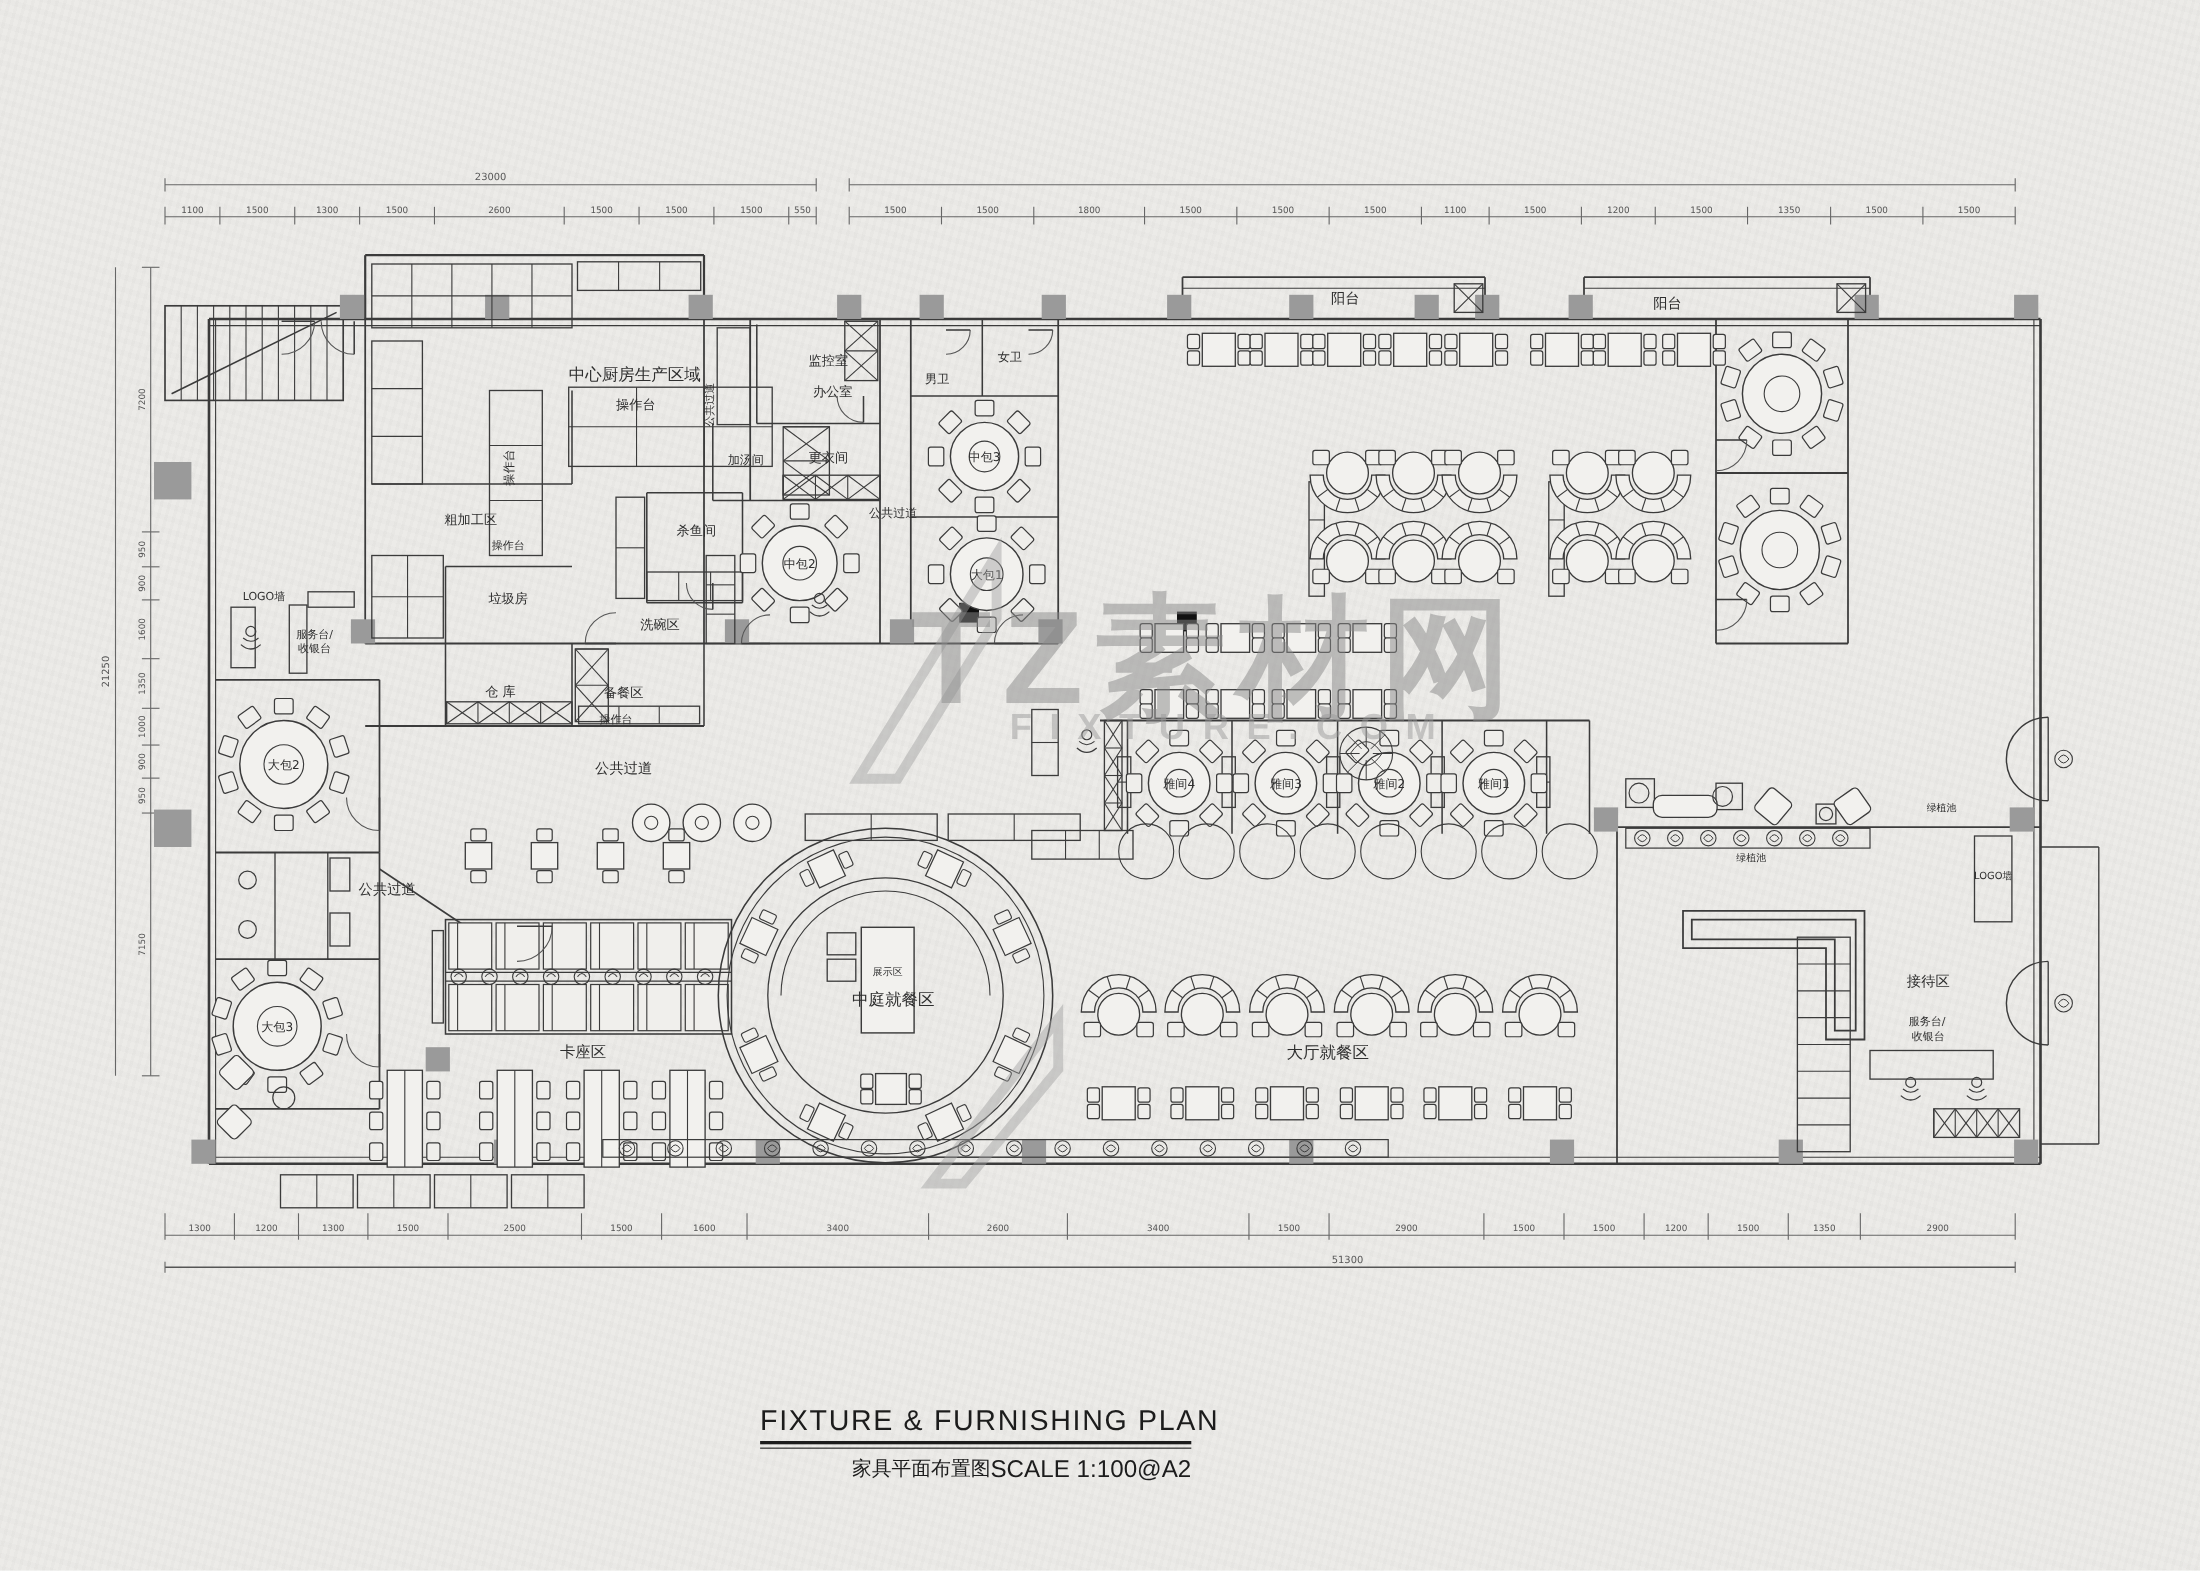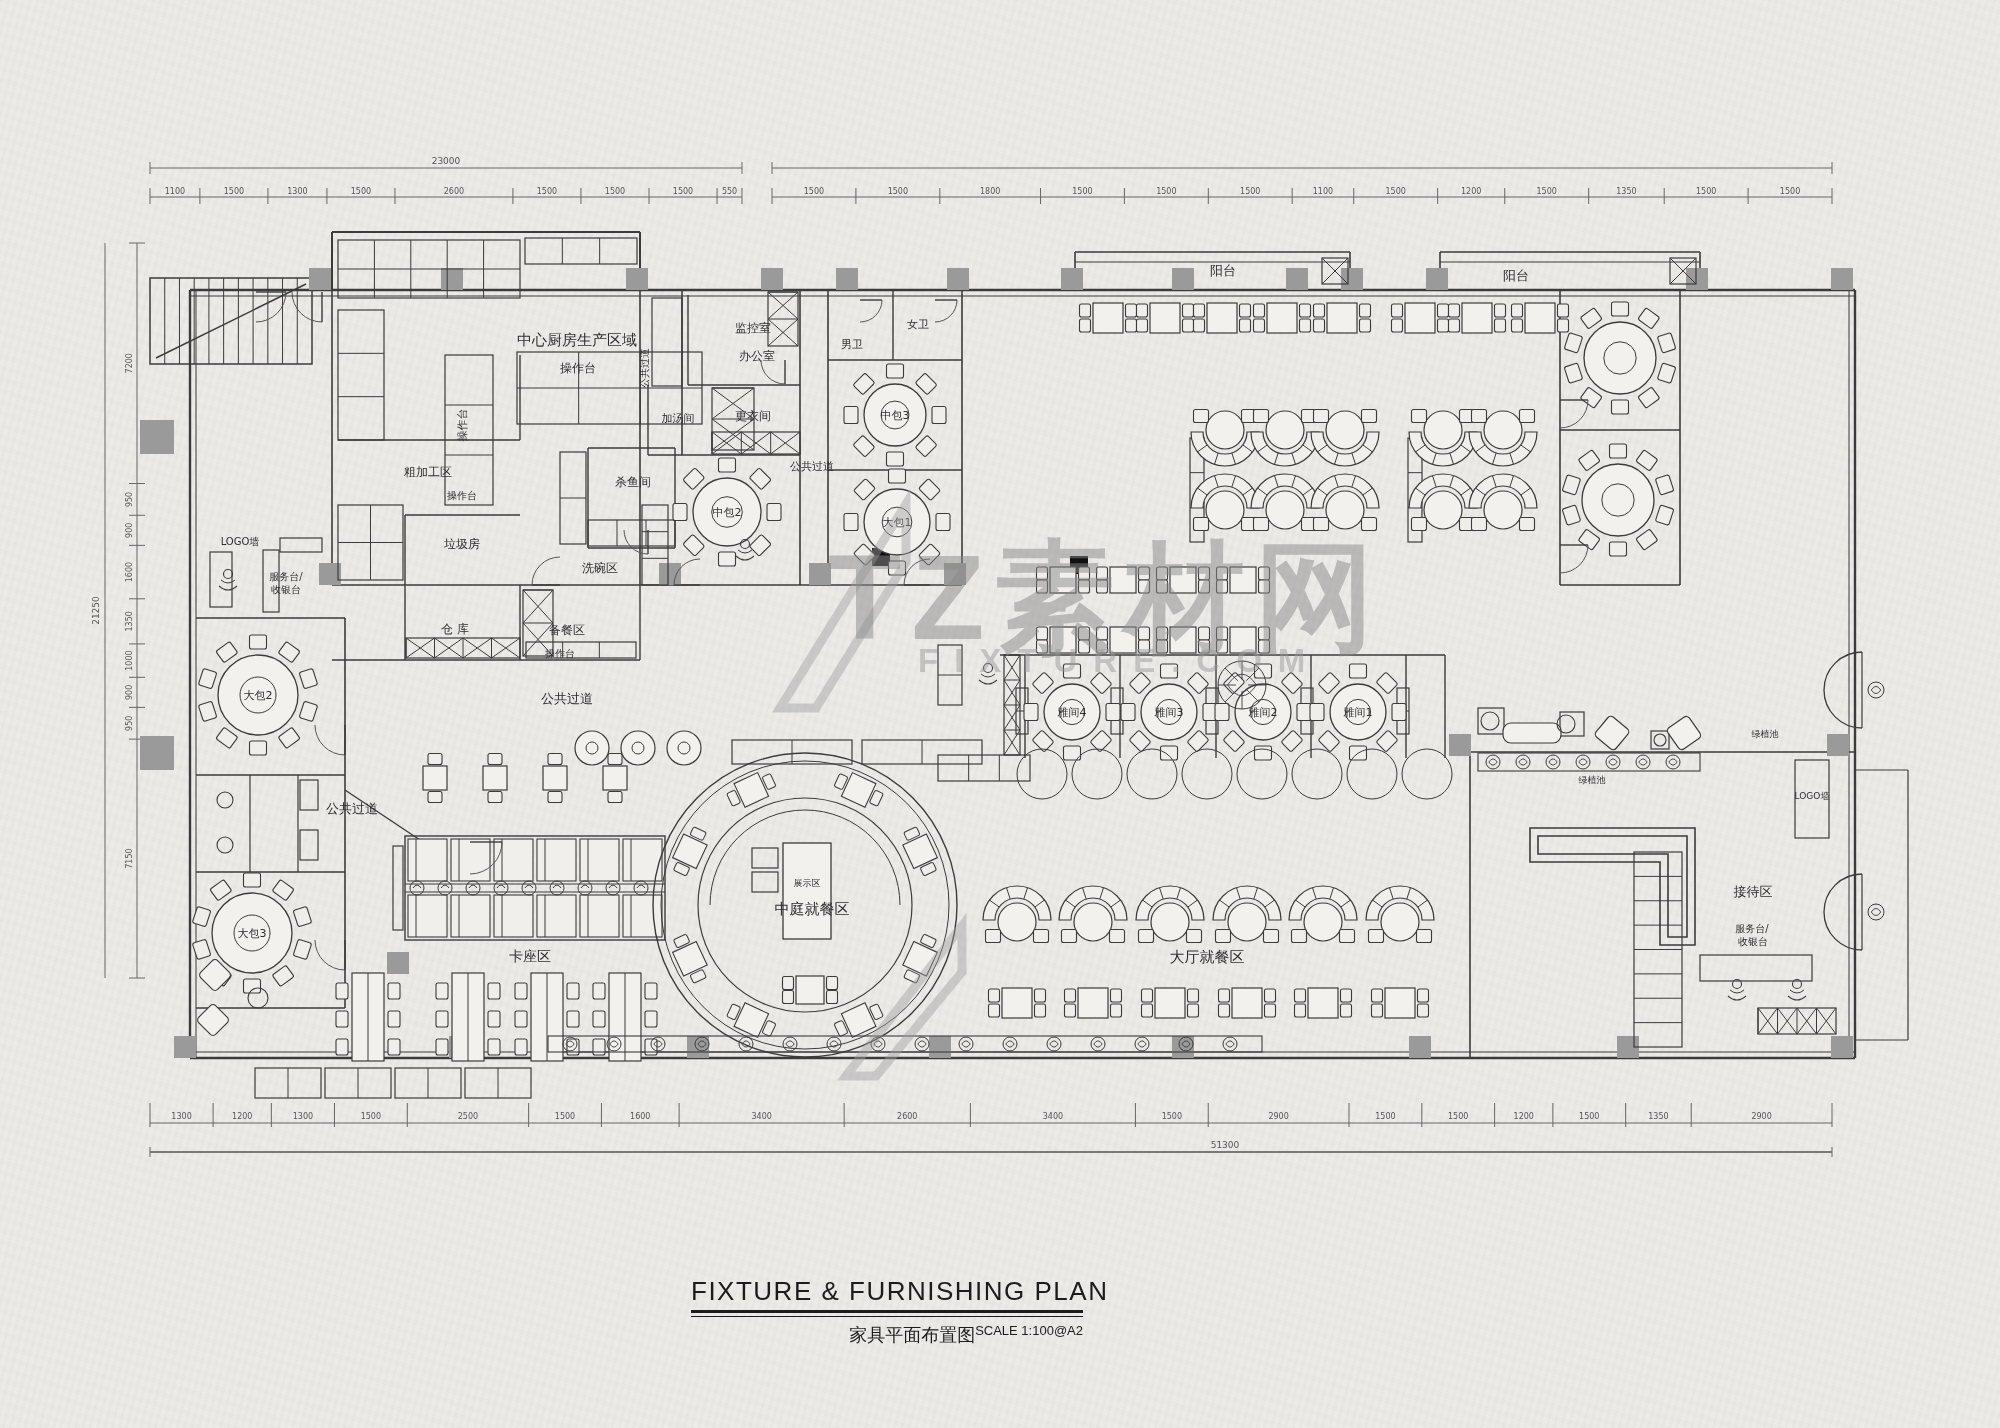--- a/index.html
+++ b/index.html
@@ -12,21 +12,21 @@
   svg text{font-family:"DejaVu Sans","Liberation Sans",sans-serif;}
   
   .wm{position:absolute;pointer-events:none;color:#8a8a8a;font-weight:bold;white-space:nowrap;}
   #wm-main{left:828px;top:518px;font-size:120px;letter-spacing:10px;opacity:.50;}
   #wm-site{left:918px;top:642px;font-size:33px;letter-spacing:16px;opacity:.48;color:#999;}
   
   #titleblock{position:absolute;left:691px;top:1276px;width:392px;}
   #title-en{font-size:26px;letter-spacing:1.5px;color:#1c1c1c;white-space:nowrap;}
   #title-rule{margin-top:3px;border-top:3px solid #1c1c1c;border-bottom:1px solid #1c1c1c;height:3px;}
   #title-row{display:flex;justify-content:flex-end;margin-top:6px;font-size:18px;color:#1c1c1c;}
-  #title-scale{font-size:13px;}
+  #title-scale{font-size:22px;}
 </style>
 </head>
 <body>
 
 <div id="page">
   <svg id="plan" width="2000" height="1428" viewBox="0 0 2000 1428">
       <g>
         <line x1="150" y1="168" x2="742" y2="168" stroke="#666" stroke-width="1"></line>
         <line x1="150" y1="162" x2="150" y2="174" stroke="#666" stroke-width="1"></line>
         <line x1="742" y1="162" x2="742" y2="174" stroke="#666" stroke-width="1"></line>

